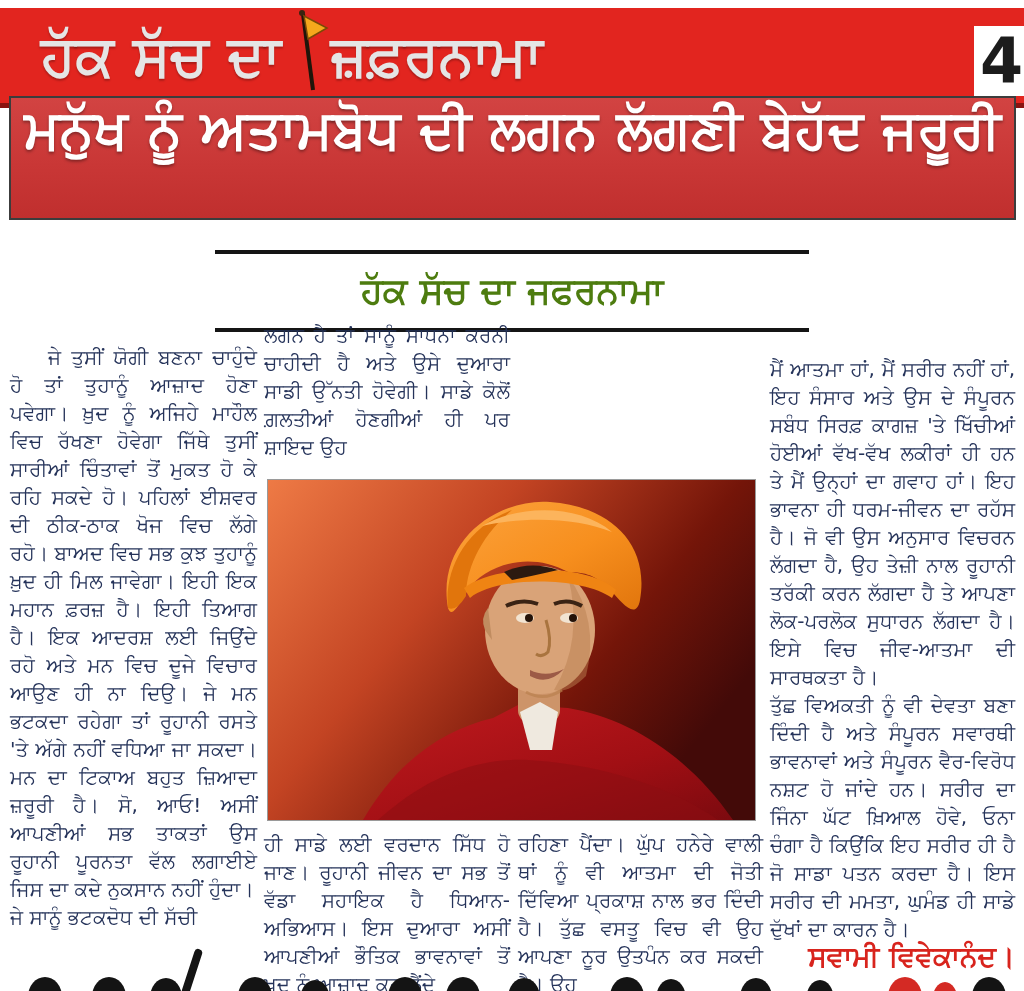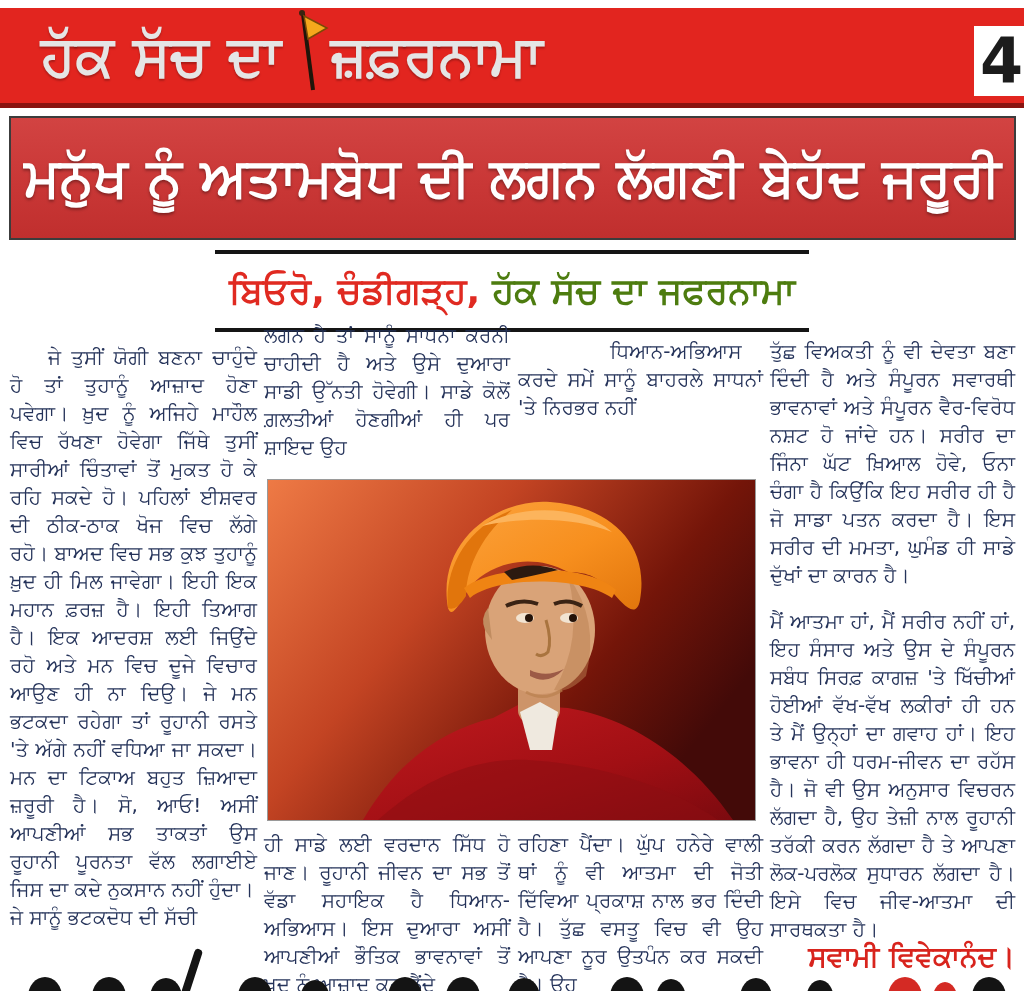--- a/index.html
+++ b/index.html
@@ -19,24 +19,24 @@
     text-shadow:0 2px 2px rgba(0,0,0,.25);
   }
   .flag-icon{width:40px;height:86px;margin:0 2px 10px 8px;flex:0 0 auto;}
   .pagenum-box{
     position:absolute;right:0;top:18px;width:50px;height:70px;background:#ffffff;
     display:flex;align-items:center;justify-content:flex-start;overflow:hidden;
   }
   .pagenum-box span{color:#1c1c1c;font-weight:700;font-size:62px;line-height:1;margin-left:6px;}
   
   .headline-box{
-    position:absolute;left:9px;top:116px;width:1003px;height:120px;
+    position:absolute;left:9px;top:96px;width:1003px;height:120px;
     background:linear-gradient(180deg,#d24342 0%,#c93736 55%,#c02f2e 100%);
     border:2px solid #3c3c3c;
-    display:flex;align-items:center;justify-content:center;
+    display:flex;align-items:flex-start;justify-content:center;
   }
   .headline-text{
     color:#ffffff;font-weight:700;font-size:54px;white-space:nowrap;
     text-shadow:0 2px 3px rgba(0,0,0,.35);
   }
   
   .byline{
     position:absolute;left:215px;top:250px;width:594px;height:74px;
     border-top:4px solid #151515;border-bottom:4px solid #151515;
     display:flex;align-items:center;justify-content:center;gap:12px;
@@ -89,46 +89,44 @@
     <div class="pagenum-box">
       <span>4</span>
     </div>
   </div>
 
   <div class="headline-box">
     <div class="headline-text">ਮਨੁੱਖ ਨੂੰ ਅਤਾਮਬੋਧ ਦੀ ਲਗਨ ਲੱਗਣੀ ਬੇਹੱਦ ਜਰੂਰੀ</div>
   </div>
 
   <div class="byline">
-    <span class="loc">ਬਿਓਰੋ, ਚੰਡੀਗੜ੍ਹ,</span>
     <span class="src">ਹੱਕ ਸੱਚ ਦਾ ਜਫਰਨਾਮਾ</span>
   </div>
 
   <div class="col" id="col1">
     <p class="indent-sm">ਜੇ ਤੁਸੀਂ ਯੋਗੀ ਬਣਨਾ ਚਾਹੁੰਦੇ ਹੋ ਤਾਂ ਤੁਹਾਨੂੰ ਆਜ਼ਾਦ ਹੋਣਾ ਪਵੇਗਾ। ਖ਼ੁਦ ਨੂੰ ਅਜਿਹੇ ਮਾਹੌਲ ਵਿਚ ਰੱਖਣਾ ਹੋਵੇਗਾ ਜਿੱਥੇ ਤੁਸੀਂ ਸਾਰੀਆਂ ਚਿੰਤਾਵਾਂ ਤੋਂ ਮੁਕਤ ਹੋ ਕੇ ਰਹਿ ਸਕਦੇ ਹੋ। ਪਹਿਲਾਂ ਈਸ਼ਵਰ ਦੀ ਠੀਕ-ਠਾਕ ਖੋਜ ਵਿਚ ਲੱਗੇ ਰਹੋ। ਬਾਅਦ ਵਿਚ ਸਭ ਕੁਝ ਤੁਹਾਨੂੰ ਖ਼ੁਦ ਹੀ ਮਿਲ ਜਾਵੇਗਾ। ਇਹੀ ਇਕ ਮਹਾਨ ਫ਼ਰਜ਼ ਹੈ। ਇਹੀ ਤਿਆਗ ਹੈ। ਇਕ ਆਦਰਸ਼ ਲਈ ਜਿਉਂਦੇ ਰਹੋ ਅਤੇ ਮਨ ਵਿਚ ਦੂਜੇ ਵਿਚਾਰ ਆਉਣ ਹੀ ਨਾ ਦਿਉ। ਜੇ ਮਨ ਭਟਕਦਾ ਰਹੇਗਾ ਤਾਂ ਰੂਹਾਨੀ ਰਸਤੇ 'ਤੇ ਅੱਗੇ ਨਹੀਂ ਵਧਿਆ ਜਾ ਸਕਦਾ। ਮਨ ਦਾ ਟਿਕਾਅ ਬਹੁਤ ਜ਼ਿਆਦਾ ਜ਼ਰੂਰੀ ਹੈ। ਸੋ, ਆਓ! ਅਸੀਂ ਆਪਣੀਆਂ ਸਭ ਤਾਕਤਾਂ ਉਸ ਰੂਹਾਨੀ ਪੂਰਨਤਾ ਵੱਲ ਲਗਾਈਏ ਜਿਸ ਦਾ ਕਦੇ ਨੁਕਸਾਨ ਨਹੀਂ ਹੁੰਦਾ।</p>
     <p>ਜੇ ਸਾਨੂੰ ਭਟਕਦੋਧ ਦੀ ਸੱਚੀ</p>
   </div>
 
   <div class="col" id="col2-top">
     <p>ਲਗਨ ਹੈ ਤਾਂ ਸਾਨੂੰ ਸਾਧਨਾ ਕਰਨੀ ਚਾਹੀਦੀ ਹੈ ਅਤੇ ਉਸੇ ਦੁਆਰਾ ਸਾਡੀ ਉੱਨਤੀ ਹੋਵੇਗੀ। ਸਾਡੇ ਕੋਲੋਂ ਗ਼ਲਤੀਆਂ ਹੋਣਗੀਆਂ ਹੀ ਪਰ ਸ਼ਾਇਦ ਉਹ</p>
   </div>
   <div class="col" id="col2-bottom">
     <p>ਹੀ ਸਾਡੇ ਲਈ ਵਰਦਾਨ ਸਿੱਧ ਹੋ ਜਾਣ। ਰੂਹਾਨੀ ਜੀਵਨ ਦਾ ਸਭ ਤੋਂ ਵੱਡਾ ਸਹਾਇਕ ਹੈ ਧਿਆਨ-ਅਭਿਆਸ। ਇਸ ਦੁਆਰਾ ਅਸੀਂ ਆਪਣੀਆਂ ਭੌਤਿਕ ਭਾਵਨਾਵਾਂ ਤੋਂ ਖ਼ੁਦ ਨੂੰ ਆਜ਼ਾਦ ਕਰ ਲੈਂਦੇ</p>
   </div>
 
   <div class="col" id="col3-top">
-    <p class="indent-lg">ਧਿਆਨ-ਅਭਿਆਸ ਕਰਦੇ ਸਮੇਂ ਸਾਨੂੰ ਬਾਹਰਲੇ ਸਾਧਨਾਂ 'ਤੇ ਨਿਰਭਰ ਨਹੀਂ</p>
   </div>
   <div class="col" id="col3-bottom">
     <p>ਰਹਿਣਾ ਪੈਂਦਾ। ਘੁੱਪ ਹਨੇਰੇ ਵਾਲੀ ਥਾਂ ਨੂੰ ਵੀ ਆਤਮਾ ਦੀ ਜੋਤੀ ਦਿੱਵਿਆ ਪ੍ਰਕਾਸ਼ ਨਾਲ ਭਰ ਦਿੰਦੀ ਹੈ। ਤੁੱਛ ਵਸਤੂ ਵਿਚ ਵੀ ਉਹ ਆਪਣਾ ਨੂਰ ਉਤਪੰਨ ਕਰ ਸਕਦੀ ਹੈ। ਉਹ</p>
   </div>
 
   <div class="col" id="col4">
+    <p style="margin-top:18px">ਮੈਂ ਆਤਮਾ ਹਾਂ, ਮੈਂ ਸਰੀਰ ਨਹੀਂ ਹਾਂ, ਇਹ ਸੰਸਾਰ ਅਤੇ ਉਸ ਦੇ ਸੰਪੂਰਨ ਸਬੰਧ ਸਿਰਫ਼ ਕਾਗਜ਼ 'ਤੇ ਖਿੱਚੀਆਂ ਹੋਈਆਂ ਵੱਖ-ਵੱਖ ਲਕੀਰਾਂ ਹੀ ਹਨ ਤੇ ਮੈਂ ਉਨ੍ਹਾਂ ਦਾ ਗਵਾਹ ਹਾਂ। ਇਹ ਭਾਵਨਾ ਹੀ ਧਰਮ-ਜੀਵਨ ਦਾ ਰਹੱਸ ਹੈ। ਜੋ ਵੀ ਉਸ ਅਨੁਸਾਰ ਵਿਚਰਨ ਲੱਗਦਾ ਹੈ, ਉਹ ਤੇਜ਼ੀ ਨਾਲ ਰੂਹਾਨੀ ਤਰੱਕੀ ਕਰਨ ਲੱਗਦਾ ਹੈ ਤੇ ਆਪਣਾ ਲੋਕ-ਪਰਲੋਕ ਸੁਧਾਰਨ ਲੱਗਦਾ ਹੈ। ਇਸੇ ਵਿਚ ਜੀਵ-ਆਤਮਾ ਦੀ ਸਾਰਥਕਤਾ ਹੈ।</p>
     <p>ਤੁੱਛ ਵਿਅਕਤੀ ਨੂੰ ਵੀ ਦੇਵਤਾ ਬਣਾ ਦਿੰਦੀ ਹੈ ਅਤੇ ਸੰਪੂਰਨ ਸਵਾਰਥੀ ਭਾਵਨਾਵਾਂ ਅਤੇ ਸੰਪੂਰਨ ਵੈਰ-ਵਿਰੋਧ ਨਸ਼ਟ ਹੋ ਜਾਂਦੇ ਹਨ। ਸਰੀਰ ਦਾ ਜਿੰਨਾ ਘੱਟ ਖ਼ਿਆਲ ਹੋਵੇ, ਓਨਾ ਚੰਗਾ ਹੈ ਕਿਉਂਕਿ ਇਹ ਸਰੀਰ ਹੀ ਹੈ ਜੋ ਸਾਡਾ ਪਤਨ ਕਰਦਾ ਹੈ। ਇਸ ਸਰੀਰ ਦੀ ਮਮਤਾ, ਘੁਮੰਡ ਹੀ ਸਾਡੇ ਦੁੱਖਾਂ ਦਾ ਕਾਰਨ ਹੈ।</p>
-    <p style="margin-top:18px">ਮੈਂ ਆਤਮਾ ਹਾਂ, ਮੈਂ ਸਰੀਰ ਨਹੀਂ ਹਾਂ, ਇਹ ਸੰਸਾਰ ਅਤੇ ਉਸ ਦੇ ਸੰਪੂਰਨ ਸਬੰਧ ਸਿਰਫ਼ ਕਾਗਜ਼ 'ਤੇ ਖਿੱਚੀਆਂ ਹੋਈਆਂ ਵੱਖ-ਵੱਖ ਲਕੀਰਾਂ ਹੀ ਹਨ ਤੇ ਮੈਂ ਉਨ੍ਹਾਂ ਦਾ ਗਵਾਹ ਹਾਂ। ਇਹ ਭਾਵਨਾ ਹੀ ਧਰਮ-ਜੀਵਨ ਦਾ ਰਹੱਸ ਹੈ। ਜੋ ਵੀ ਉਸ ਅਨੁਸਾਰ ਵਿਚਰਨ ਲੱਗਦਾ ਹੈ, ਉਹ ਤੇਜ਼ੀ ਨਾਲ ਰੂਹਾਨੀ ਤਰੱਕੀ ਕਰਨ ਲੱਗਦਾ ਹੈ ਤੇ ਆਪਣਾ ਲੋਕ-ਪਰਲੋਕ ਸੁਧਾਰਨ ਲੱਗਦਾ ਹੈ। ਇਸੇ ਵਿਚ ਜੀਵ-ਆਤਮਾ ਦੀ ਸਾਰਥਕਤਾ ਹੈ।</p>
     <p class="signature">ਸਵਾਮੀ ਵਿਵੇਕਾਨੰਦ।</p>
   </div>
 
   <div class="photo">
     <svg width="487" height="340" viewBox="0 0 487 340">
       <defs>
         <linearGradient id="bgGrad" x1="0" y1="0" x2="1" y2="0.55">
           <stop offset="0" stop-color="#ee7a45"></stop>
           <stop offset="0.4" stop-color="#c34423"></stop>
           <stop offset="0.75" stop-color="#741509"></stop>

